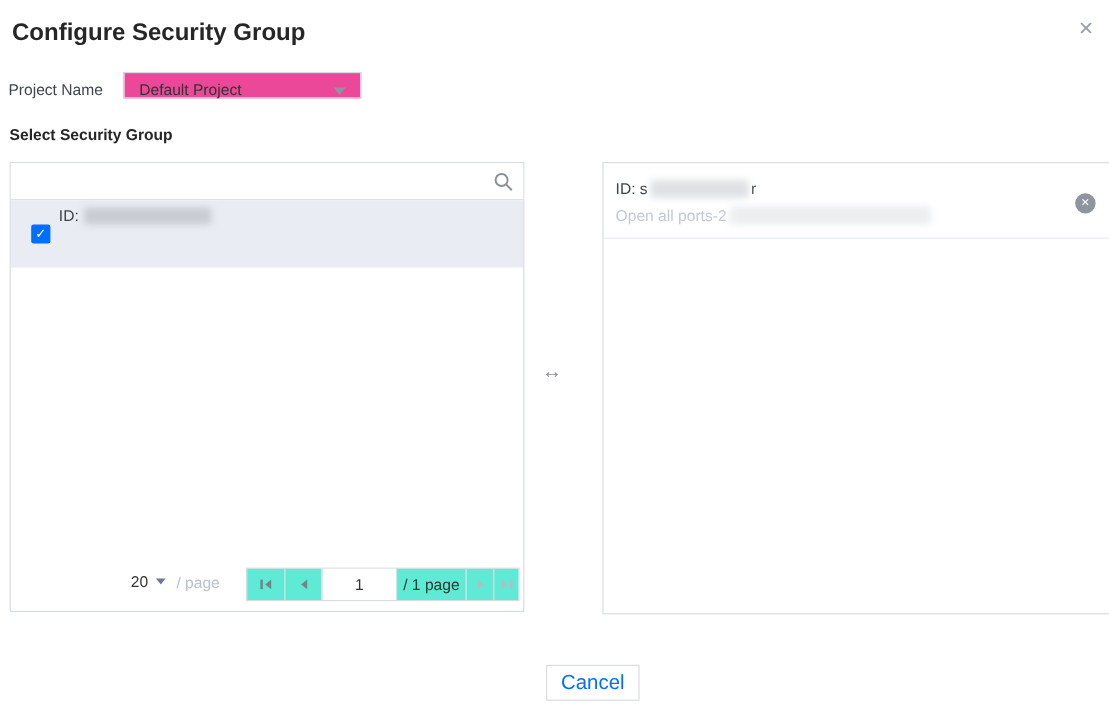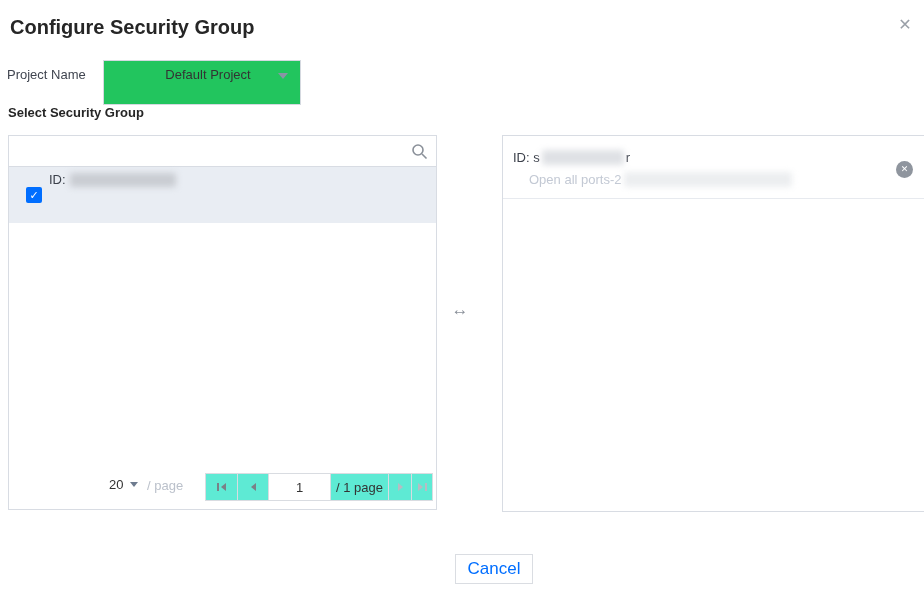--- a/index.html
+++ b/index.html
@@ -6,22 +6,22 @@
   html,body { width:924px; height:593px; background:#ffffff;
     font-family:"Liberation Sans","DejaVu Sans",sans-serif; }
   .dialog { position:relative; width:924px; height:593px; background:#fff; overflow:hidden; }
   .abs { position:absolute; }
 
   .dialog-title { left:10px; top:16px; font-size:20px; font-weight:bold; color:#262626; }
   .close-btn { left:894px; top:14px; width:22px; height:22px; font-size:16px; color:#9aa0a8;
     text-align:center; line-height:22px; cursor:pointer; }
 
   .project-label { left:7px; top:67px; font-size:13px; color:#404550; }
-  .project-select { left:103px; top:60px; width:198px; height:45px; border:1px solid #d5d9e0;
-    background:#22c55e; font-size:13px; color:#333; line-height:27px; padding-left:12px; cursor:pointer;text-align:center; }
+  .project-select { left:103px; top:60px; width:198px; height:22px; border:1px solid #d5d9e0;
+    background:#ec4899; font-size:13px; color:#333; line-height:27px; padding-left:12px; cursor:pointer; }
   .caret-down { position:absolute; right:12px; top:12px; width:0; height:0;
     border-left:5px solid transparent; border-right:5px solid transparent; border-top:6px solid #8a95a5; }
 
   .panel-header { top:105px; font-size:13px; font-weight:bold; color:#262626; }
   .left-header { left:8px; }
   .right-header { left:480px; }
 
   .left-panel { left:8px; top:135px; width:429px; height:375px; border:1px solid #d8dce3; background:#fff; }
   .search-row { position:absolute; left:0; top:0; width:100%; height:31px; border-bottom:1px solid #d8dce3; background:#fff; }
   .search-input { position:absolute; left:0; top:0; width:100%; height:100%; border:none; outline:none;
@@ -58,21 +58,21 @@
   .tri-right { border-top:4px solid transparent; border-bottom:4px solid transparent; border-left:5px solid #b7bcc3; }
   .bar { width:2px; height:8px; background:#7a8087; }
   .bar.light { background:#b7bcc3; }
   .gap2 { width:2px; }
 
   .transfer-arrow { left:446px; top:300px; width:28px; text-align:center; font-size:17px; color:#8a9099; }
 
   .right-panel { left:502px; top:135px; width:426px; height:377px; border:1px solid #d8dce3; background:#fff; }
   .sel-item { position:absolute; left:0; top:0; width:100%; height:63px; border-bottom:1px solid #e7eaef; }
   .sel-line1 { position:absolute; left:10px; top:14px; font-size:13px; color:#3c414b; display:flex; align-items:center; }
-  .sel-line2 { position:absolute; left:10px; top:36px; font-size:13px; color:#c3c9d4; display:flex; align-items:center;margin-left:16px; }
+  .sel-line2 { position:absolute; left:10px; top:36px; font-size:13px; color:#c3c9d4; display:flex; align-items:center; }
   .remove-btn { position:absolute; right:14px; top:25px; width:17px; height:17px; border-radius:50%;
     background:#8f959e; color:#fff; font-size:9px; text-align:center; line-height:17px; cursor:pointer; }
 
   .ok-btn { left:388px; top:554px; width:55px; height:30px; background:#006eff; color:#fff; border:none;
     font-size:13px; cursor:pointer; font-family:inherit;margin-top:44px; }
   .cancel-btn { left:455px; top:554px; width:78px; height:30px; background:#fff; color:#006eff;
     border:1px solid #dadde2; font-size:17px; cursor:pointer; font-family:inherit; }
 </style>
 </head>
 <body>

